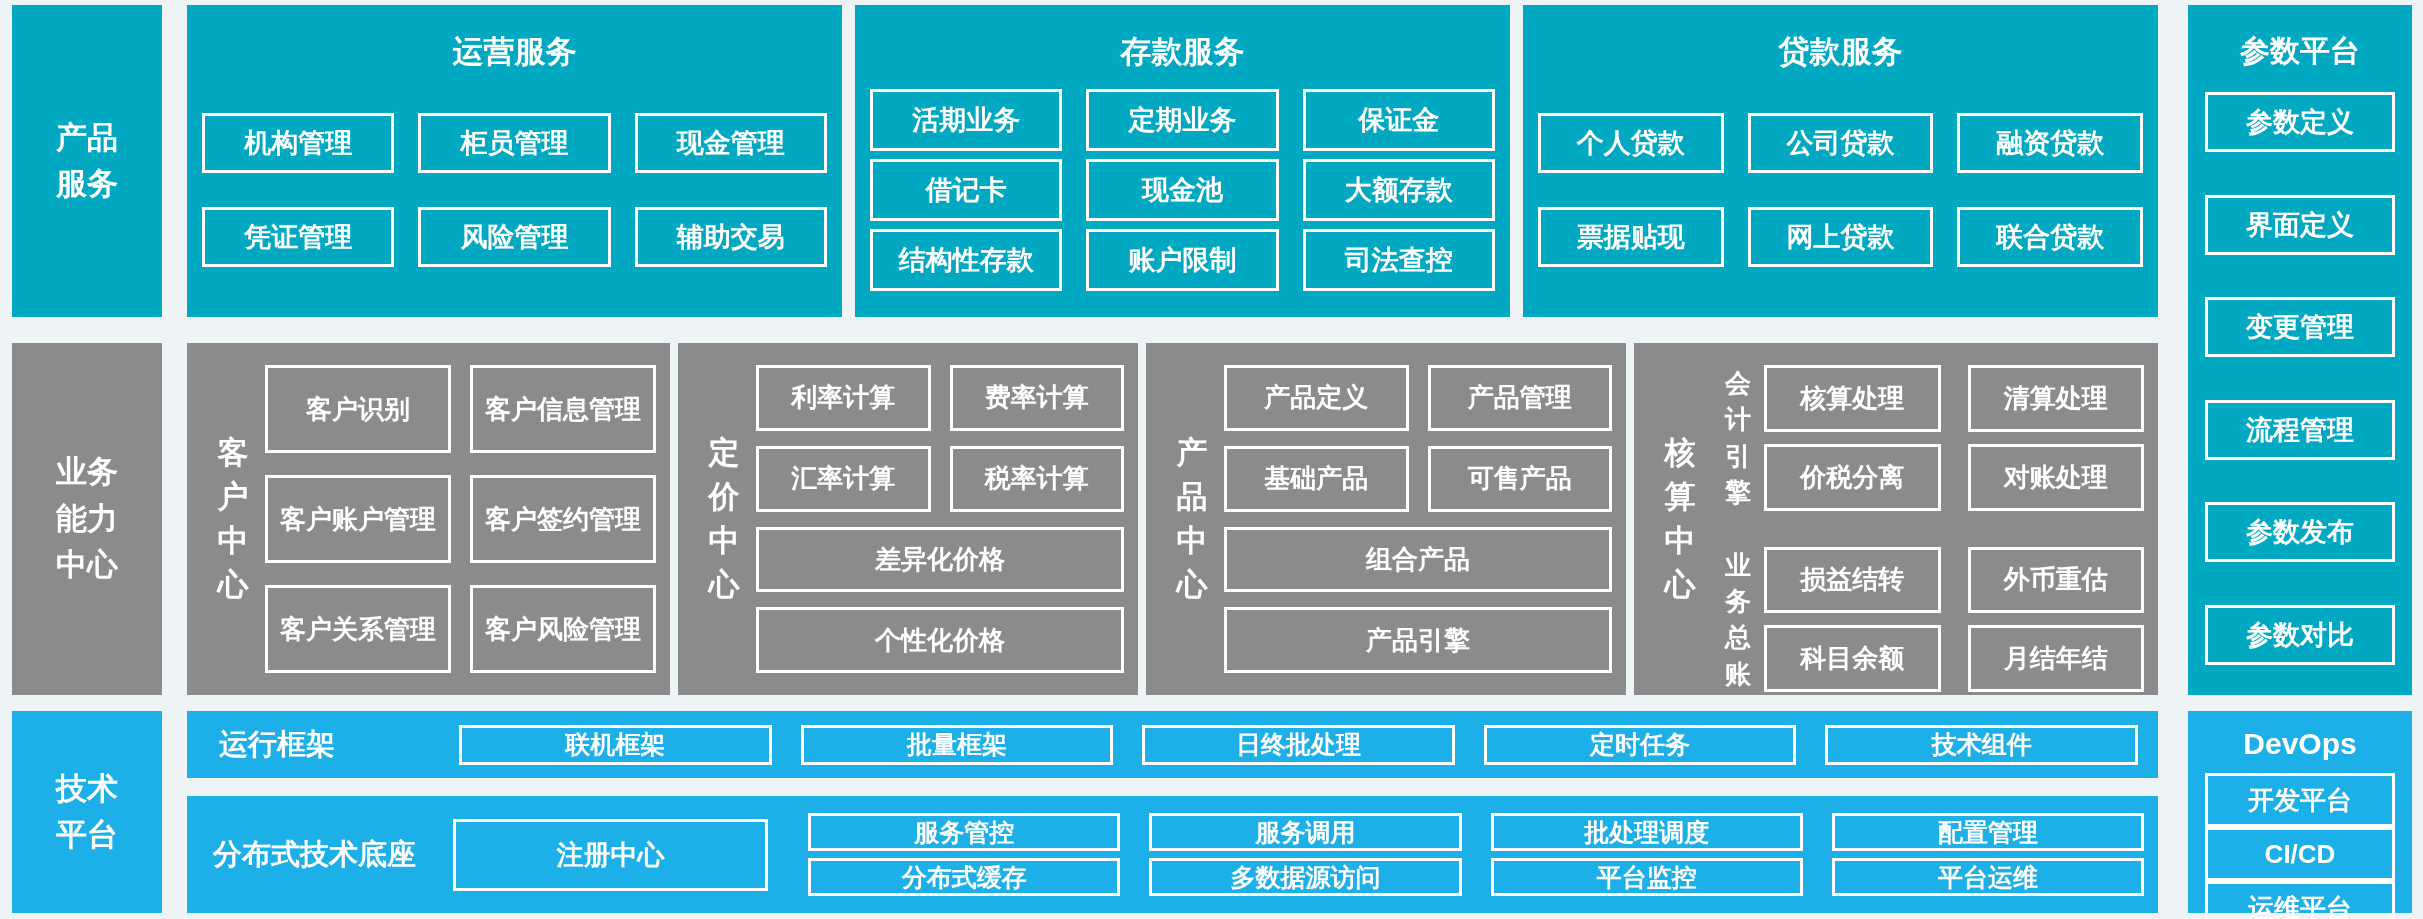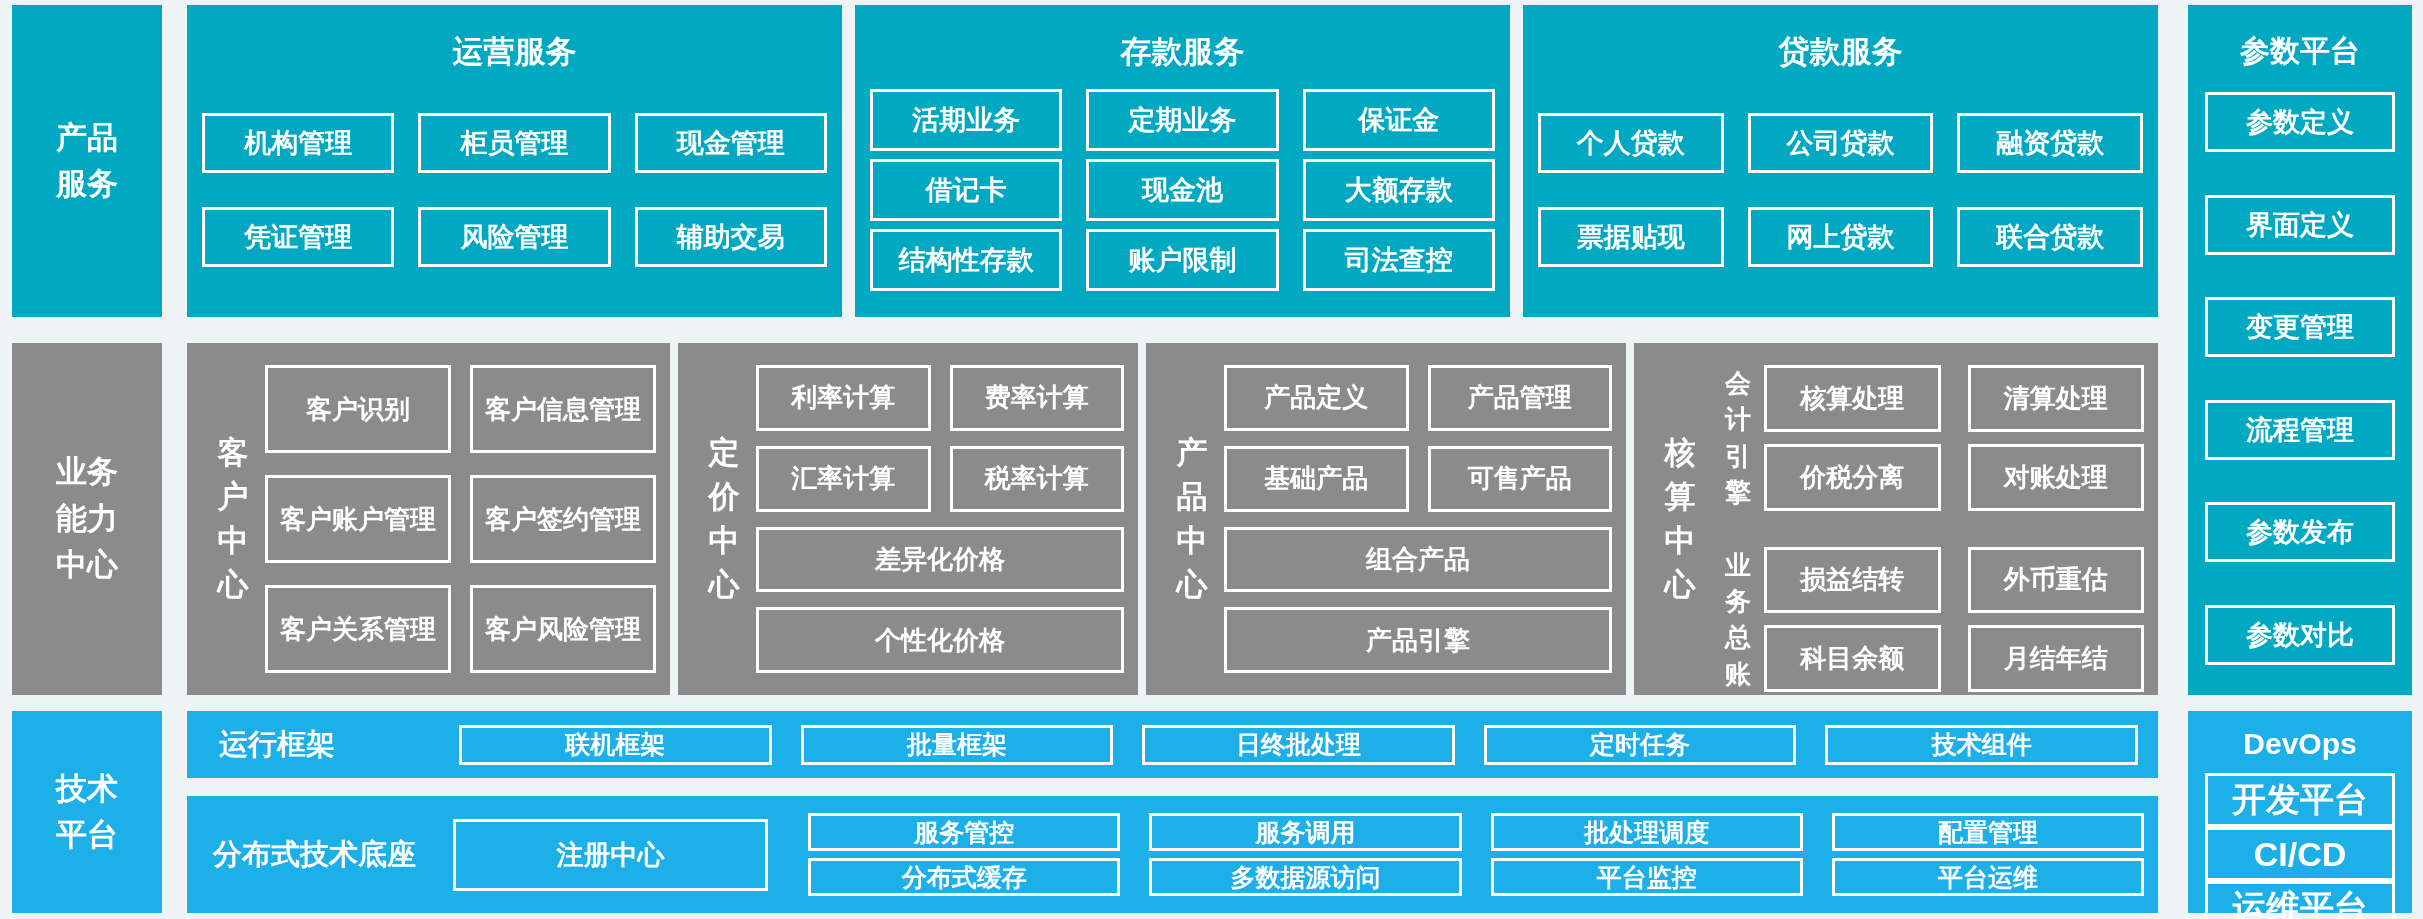--- a/index.html
+++ b/index.html
@@ -69,21 +69,21 @@
   .runtime-boxes{flex:1;display:flex;gap:29px;}
   .runtime-boxes .box{flex:1;height:40px;font-size:25px;border-width:3px;}
   .base{grid-column:4;grid-row:8;display:flex;align-items:center;box-sizing:border-box;padding:0 14px;}
   .registry{flex:0 0 315px;height:72px;margin-right:40px;}
   .base-grid{flex:1;display:grid;grid-template-columns:repeat(4,1fr);column-gap:29px;row-gap:7px;}
   .base-grid .box{height:38px;font-size:25px;}
   
   .devops{grid-column:6;grid-row:6 / span 3;display:flex;flex-direction:column;padding:6px 17px 16px;box-sizing:border-box;}
   .devops-title{text-align:center;font-size:30px;font-weight:600;padding:10px 0 12px;}
   .devops-list{flex:1;display:flex;flex-direction:column;justify-content:space-between;}
-  .devops-list .box{height:54px;font-size:34px;}
+  .devops-list .box{height:54px;font-size:26px;}
 </style>
 </head>
 <body>
 
 <div class="canvas">
 
   <div class="rail rail-product teal">产品
 服务</div>
   <div class="rail rail-business gray">业务
 能力

